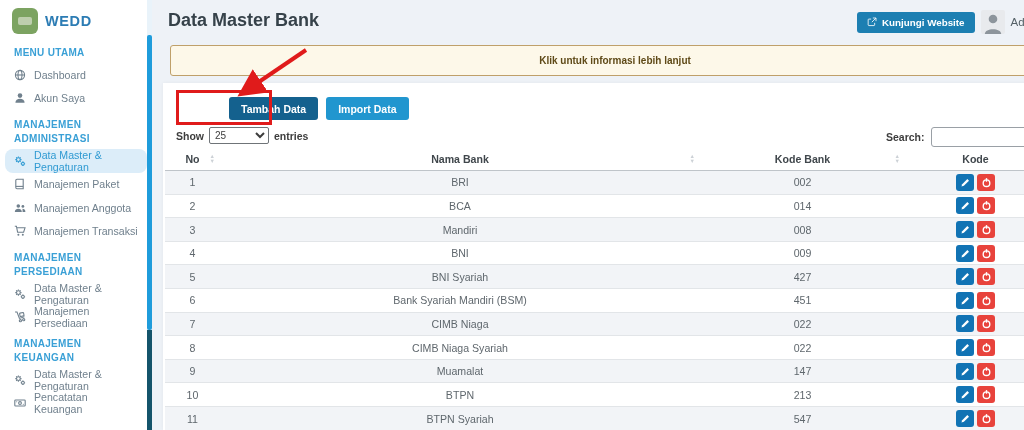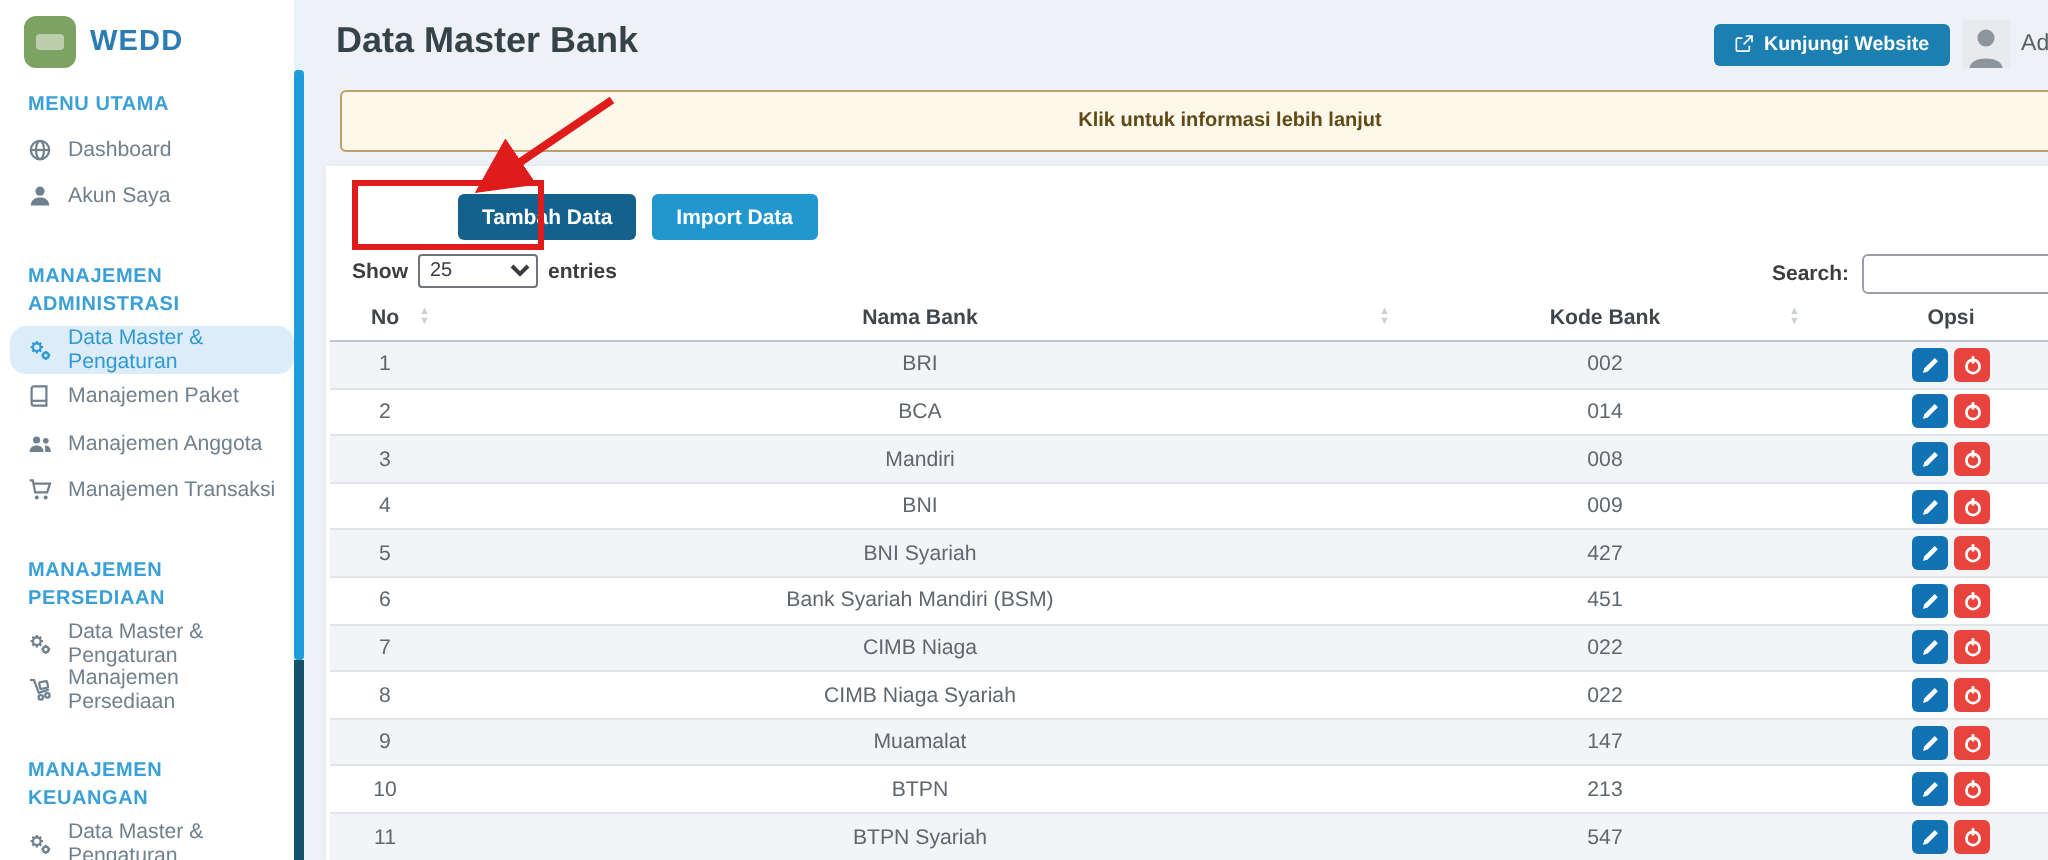--- a/index.html
+++ b/index.html
@@ -12,21 +12,21 @@
   }
   .app { position:relative; width:1024px; height:430px; overflow:hidden; }
 
   
   .sidebar { position:absolute; left:0; top:0; width:152px; height:430px; background:#ffffff; z-index:2; }
   .brand { display:flex; align-items:center; gap:7px; padding:8px 0 6px 12px; height:40px; }
   .brand-logo { width:26px; height:26px; border-radius:6px; background:#7ca361; position:relative; flex:0 0 auto; }
   .brand-logo::after { content:""; position:absolute; left:6px; top:9px; width:14px; height:8px; border-radius:2px; background:#c9d6bb; opacity:.85; }
   .brand-name { font-size:14.5px; font-weight:bold; color:#2c7cb4; letter-spacing:.6px; }
   .nav { padding-top:2px; }
-  .nav-section { margin-top:22px; }
+  .nav-section { margin-top:8px; }
   .nav-section:first-child { margin-top:4px; }
   .section-label { padding:0 14px; margin-bottom:3px; font-size:10px; font-weight:bold; color:#3aa0d6; letter-spacing:.3px; line-height:14px; }
   .nav-item { display:flex; align-items:center; gap:8px; height:23.5px; padding:0 9px; margin:0 5px; border-radius:8px; color:#70808d; font-size:10.6px; cursor:pointer; }
   .nav-item.active { background:#dcedf9; color:#2f9ad2; }
   .nav-icon { width:12px; height:12px; flex:0 0 auto; display:inline-flex; }
   .nav-icon svg { width:12px; height:12px; }
   .nav-icon svg [stroke] { stroke-width:1.1; }
   
   .sb-scroll { position:absolute; right:0; top:0; width:5px; height:430px; background:#e9f3fa; }
   .sb-thumb { position:absolute; left:0; width:5px; top:35px; height:295px; background:#1f9cdb; border-radius:2px; }
@@ -270,21 +270,21 @@
             <col class="col-no">
             <col class="col-name">
             <col class="col-code">
             <col class="col-opsi">
           </colgroup>
         <thead>
           <tr>
             <th class="h-no"><span>No</span><span class="sort">▲<br>▼</span></th>
             <th class="h-name"><span>Nama Bank</span><span class="sort">▲<br>▼</span></th>
             <th class="h-code"><span>Kode Bank</span><span class="sort">▲<br>▼</span></th>
-            <th class="h-opsi"><span>Opsi</span></th>
+            <th class="h-opsi"><span>Kode</span></th>
           </tr>
         </thead>
         <tbody id="table-body">
   <tr>
     <td class="c-no">1</td>
     <td class="c-name">BRI</td>
     <td class="c-code">002</td>
     <td class="c-opsi">
       <div class="opsi-wrap">
         <button class="abtn edit">

